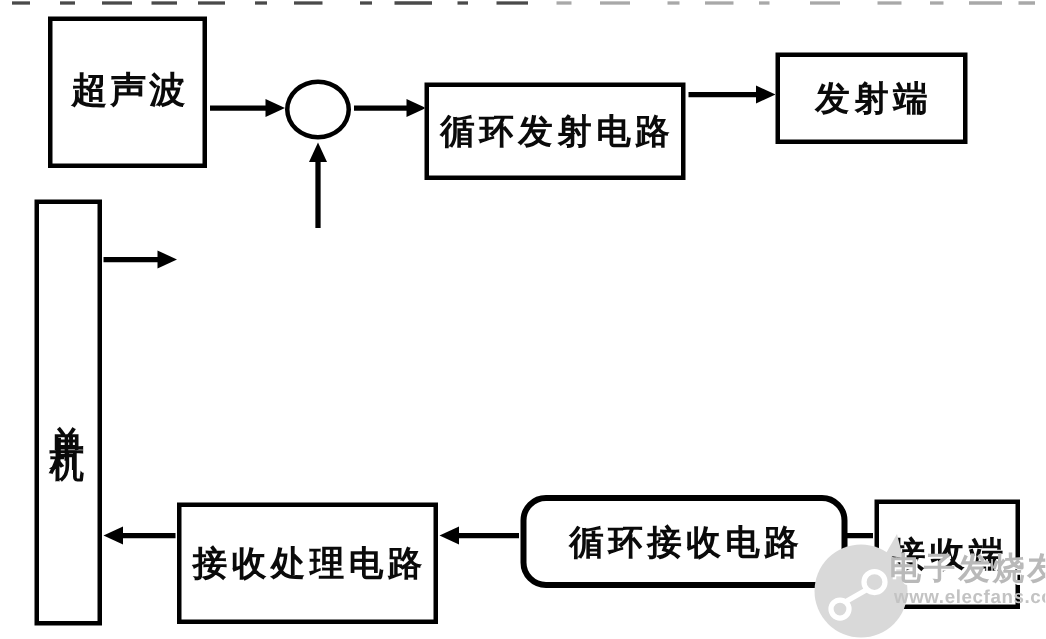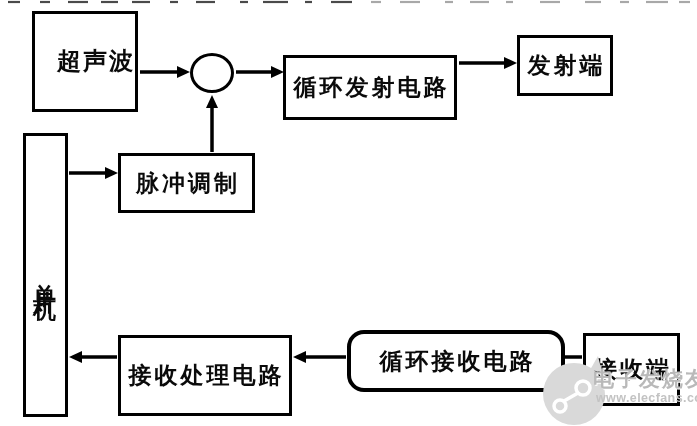--- a/index.html
+++ b/index.html
@@ -27,24 +27,24 @@
     justify-content: center;
     color: #0a0a0a;
     font-weight: 700;
   }
   .box .lbl {
     font-size: 23px;
     letter-spacing: 3px;
     white-space: nowrap;
     text-indent: 3px; 
   }
-  .b-ultra   { left: 32px;  top: 11px;  width: 106px; height: 101px; flex-direction: column; align-items: flex-end; }
+  .b-ultra   { left: 32px;  top: 11px;  width: 106px; height: 101px; flex-direction: column; }
   .b-ultra .lbl { font-size: 24px; letter-spacing: 2px; line-height: 1.62; }
   .b-looptx  { left: 283px; top: 31px;  width: 174px; height: 65px; margin-top: 24px; }
-  .b-txend   { left: 517px; top: 35px;  width: 96px; height: 61px; font-family: Liberation Serif, serif; }
+  .b-txend   { left: 517px; top: 35px;  width: 128px; height: 61px; font-family: Liberation Serif, serif; }
   .b-mcu     { left: 23px;  top: 133px; width: 45px;  height: 284px; }
   .b-mcu .lbl {
     writing-mode: vertical-rl;
     text-orientation: upright;
     font-size: 23px;
     letter-spacing: 7px;
     text-indent: 0;
   }
   .b-pulse   { left: 118px; top: 153px; width: 137px; height: 60px; }
   .b-rxproc  { left: 118px; top: 335px; width: 174px; height: 81px; }
@@ -173,23 +173,20 @@
   </div>
 
   <div class="box b-txend">
     <span class="lbl">发射端</span>
   </div>
 
   <div class="box b-mcu">
     <span class="lbl">单片机</span>
   </div>
 
-  <div class="box b-pulse">
-    <span class="lbl">脉冲调制</span>
-  </div>
 
   <div class="box b-rxproc">
     <span class="lbl">接收处理电路</span>
   </div>
 
   <div class="box b-looprx">
     <span class="lbl">循环接收电路</span>
   </div>
 
   <div class="box b-rxend">

